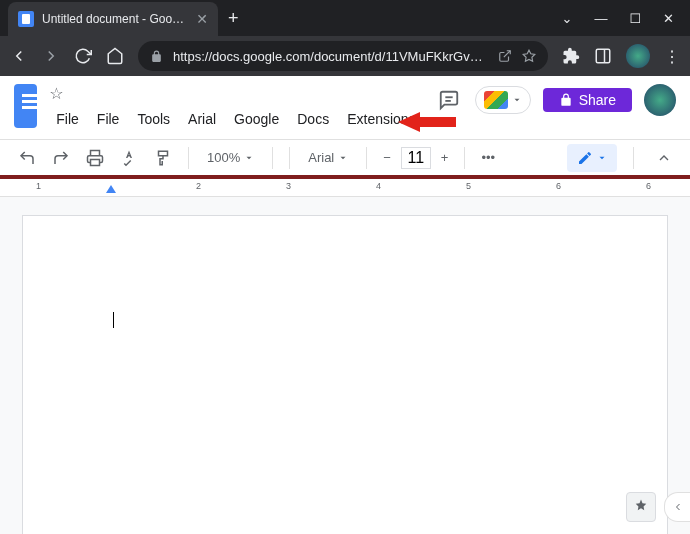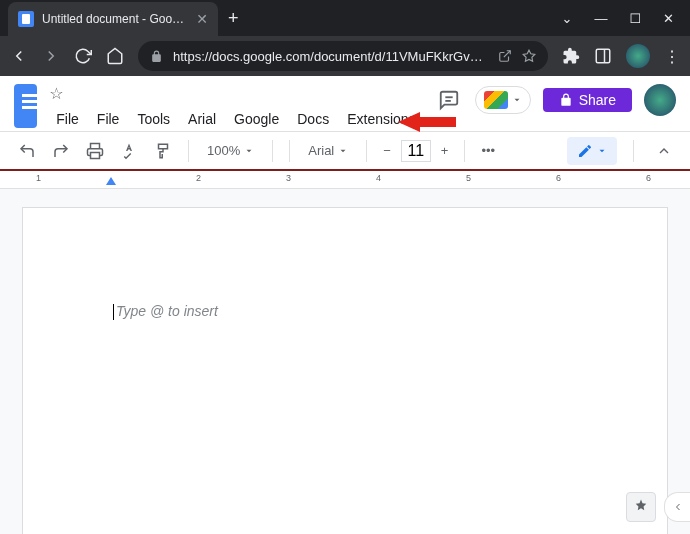--- a/index.html
+++ b/index.html
@@ -36,21 +36,21 @@
   .menu-item { padding: 4px 7px; cursor: pointer; border-radius: 4px; }
 
   .header-right { display: flex; align-items: center; gap: 12px; }
   .comment-btn { width: 28px; height: 28px; display:flex; align-items:center; justify-content:center; cursor:pointer; color:#5f6368; }
   .meet-btn { display:flex; align-items:center; background:#fff; border:1px solid #dadce0; border-radius:20px; padding:4px 8px; gap:4px; cursor:pointer; }
   .meet-icon { width:24px; height:18px; background: linear-gradient(135deg,#ea4335 0 25%,#fbbc04 25% 50%,#34a853 50% 75%,#4285f4 75%); border-radius:3px; }
   .share-btn { background:#6d28d9; color:#fff; border:none; border-radius:4px; padding:4px 16px; font-size:14px; font-weight:500; cursor:pointer; display:flex; align-items:center; gap:6px; }
   .user-avatar { width:32px; height:32px; border-radius:50%; background: radial-gradient(circle,#4a8 0%,#246 100%); cursor:pointer; }
 
   
-  .toolbar { border-top:1px solid #e0e0e0; border-bottom:2px solid #7f1d1d; height:40px; display:flex; align-items:center; padding:0 12px; gap:4px; font-size:13px; color:#5f6368; }
+  .toolbar { border-top:1px solid #e0e0e0; border-bottom:4px solid #7f1d1d; height:40px; display:flex; align-items:center; padding:0 12px; gap:4px; margin-top:8px; font-size:13px; color:#5f6368; }
   .tool-btn { padding:4px 6px; cursor:pointer; border-radius:4px; display:flex; align-items:center; gap:2px; }
   .sep { width:1px; height:22px; background:#e0e0e0; margin:0 6px; }
   .combo { display:flex; align-items:center; gap:4px; padding:4px 8px; cursor:pointer; }
   .font-size-box { border:1px solid #dadce0; width:30px; height:22px; text-align:center; font-size:16px; }
   .toolbar-right { margin-left:auto; display:flex; align-items:center; gap:10px; }
   .pencil-btn { background:#e8f0fe; padding:6px 10px; border-radius:4px; display:flex; align-items:center; gap:4px; cursor:pointer; color:#1a73e8; }
 
   
   .ruler { height:18px; background:#fff; border-bottom:1px solid #e0e0e0; position:relative; font-size:9px; color:#5f6368; }
   .ruler-mark { position:absolute; top:2px; }
@@ -268,21 +268,21 @@
   <span class="ruler-mark" style="left:196px;">2</span>
   <span class="ruler-mark" style="left:286px;">3</span>
   <span class="ruler-mark" style="left:376px;">4</span>
   <span class="ruler-mark" style="left:466px;">5</span>
   <span class="ruler-mark" style="left:556px;">6</span>
   <span class="ruler-mark" style="left:646px;">6</span>
 </div>
 
 <div class="workspace">
   <div class="page">
-    <span class="cursor"></span><span class="placeholder">Type @ to insert</span>
+    <span class="cursor"></span>
   </div>
 </div>
 
 <div class="red-arrow">
   <div class="arrow-head"></div>
   <div class="arrow-shaft"></div>
 </div>
 
 <div class="explore-btn">
   <svg width="18" height="18" viewBox="0 0 24 24" fill="#5f6368">

